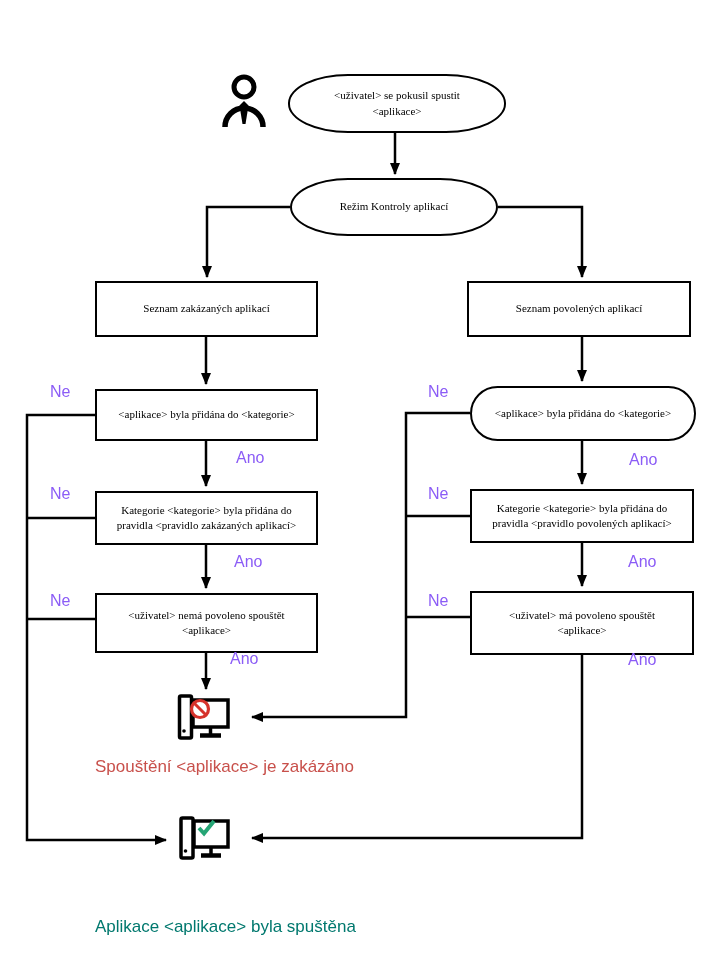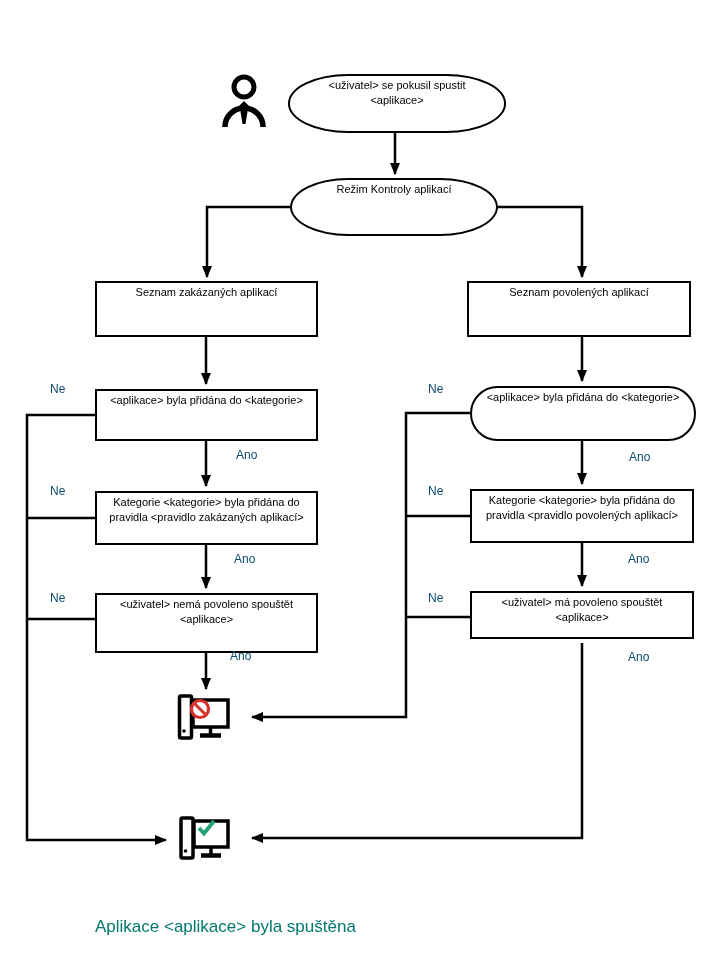--- a/index.html
+++ b/index.html
@@ -3,35 +3,35 @@
 <meta charset="utf-8">
 <style>
   html,body{margin:0;padding:0;background:#ffffff;}
   .canvas{
     position:relative;width:720px;height:960px;background:#ffffff;overflow:hidden;
     font-family:"Liberation Sans","DejaVu Sans",sans-serif;color:#000;
   }
   svg.wires{position:absolute;left:0;top:0;width:720px;height:960px;}
   .node{
     position:absolute;box-sizing:border-box;border:2.5px solid #000;background:#fff;
-    display:flex;justify-content:center;text-align:center;
-    font-size:11px;line-height:1.4;padding:2px 4px;
+    display:flex;align-items:center;justify-content:center;text-align:center;
+    font-size:11px;line-height:1.4;padding:10px 4px;font-family:Liberation Serif, serif;
   }
   .node span{white-space:pre-line;}
   .ellipse1{left:288px;top:74px;width:218px;height:59px;border-radius:60px/29px;}
   .ellipse2{left:290px;top:178px;width:208px;height:58px;border-radius:58px/29px;}
   .stadium{left:470px;top:386px;width:226px;height:55px;border-radius:28px;}
   .box-deny   {left:95px;top:281px;width:223px;height:56px;}
   .box-allow  {left:467px;top:281px;width:224px;height:56px;}
   .box-appcatL{left:95px;top:389px;width:223px;height:52px;}
   .box-ruleL  {left:95px;top:491px;width:223px;height:54px;}
   .box-ruleR  {left:470px;top:489px;width:224px;height:54px;}
   .box-userL  {left:95px;top:593px;width:223px;height:60px;}
-  .box-userR  {left:470px;top:591px;width:224px;height:48px;}
-  .lbl{position:absolute;font-size:12px;line-height:1.1;color:#0c4a6e;}
+  .box-userR  {left:470px;top:591px;width:224px;height:64px;}
+  .lbl{position:absolute;font-size:16px;line-height:1.1;color:#8b5cf6;}
   .ne-l1{left:50px;top:383px;} .ne-l2{left:50px;top:485px;} .ne-l3{left:50px;top:592px;}
   .ne-r1{left:428px;top:383px;} .ne-r2{left:428px;top:485px;} .ne-r3{left:428px;top:592px;}
   .ano-l1{left:236px;top:449px;} .ano-l2{left:234px;top:553px;} .ano-l3{left:230px;top:650px;}
   .ano-r1{left:629px;top:451px;} .ano-r2{left:628px;top:553px;} .ano-r3{left:628px;top:651px;}
   .status{position:absolute;font-size:17px;line-height:22px;}
   .status-blocked{left:95px;top:756px;}
   .status-started{left:95px;top:872px;margin-top:44px;}
   .icon{position:absolute;}
   .person{left:222px;top:74px;}
   .pc-blocked{left:176px;top:694px;}
@@ -134,20 +134,21 @@
   <svg class="icon pc-blocked" width="56" height="56" viewBox="0 0 56 56">
     <rect x="3.5" y="2" width="12" height="42" rx="1.5" fill="#fff" stroke="#000" stroke-width="3.5"></rect>
     <circle cx="8" cy="37" r="1.8" fill="#000"></circle>
     <rect x="17" y="6" width="35" height="27" fill="#fff" stroke="#000" stroke-width="3.5"></rect>
     <path d="M34.5,33 L34.5,40" stroke="#000" stroke-width="3.5"></path>
     <path d="M24,41.5 L45,41.5" stroke="#000" stroke-width="4.5"></path>
     <circle cx="24" cy="15" r="8.5" fill="#fff" stroke-width="3.2" style="stroke: rgb(214, 50, 43);"></circle>
     <path d="M18.5,9.5 L29.5,20.5" fill="none" stroke-width="3" style="stroke: rgb(214, 50, 43);"></path>
   </svg>
 
+  <div class="status status-blocked" style="color: rgb(200, 80, 75);">Spouštění &lt;aplikace&gt; je zakázáno</div>
 
   <svg class="icon pc-allowed" width="54" height="50" viewBox="0 0 54 50">
     <rect x="3" y="2" width="12" height="40" rx="1.5" fill="#fff" stroke="#000" stroke-width="3.5"></rect>
     <circle cx="7.5" cy="35" r="1.8" fill="#000"></circle>
     <rect x="16" y="5" width="34" height="26" fill="#fff" stroke="#000" stroke-width="3.5"></rect>
     <path d="M33,31 L33,38" stroke="#000" stroke-width="3.5"></path>
     <path d="M23,39.5 L43,39.5" stroke="#000" stroke-width="4.5"></path>
     <polyline points="21,12 26,17.5 36,5" fill="none" stroke-width="4" style="stroke: rgb(37, 165, 117);"></polyline>
   </svg>
 

